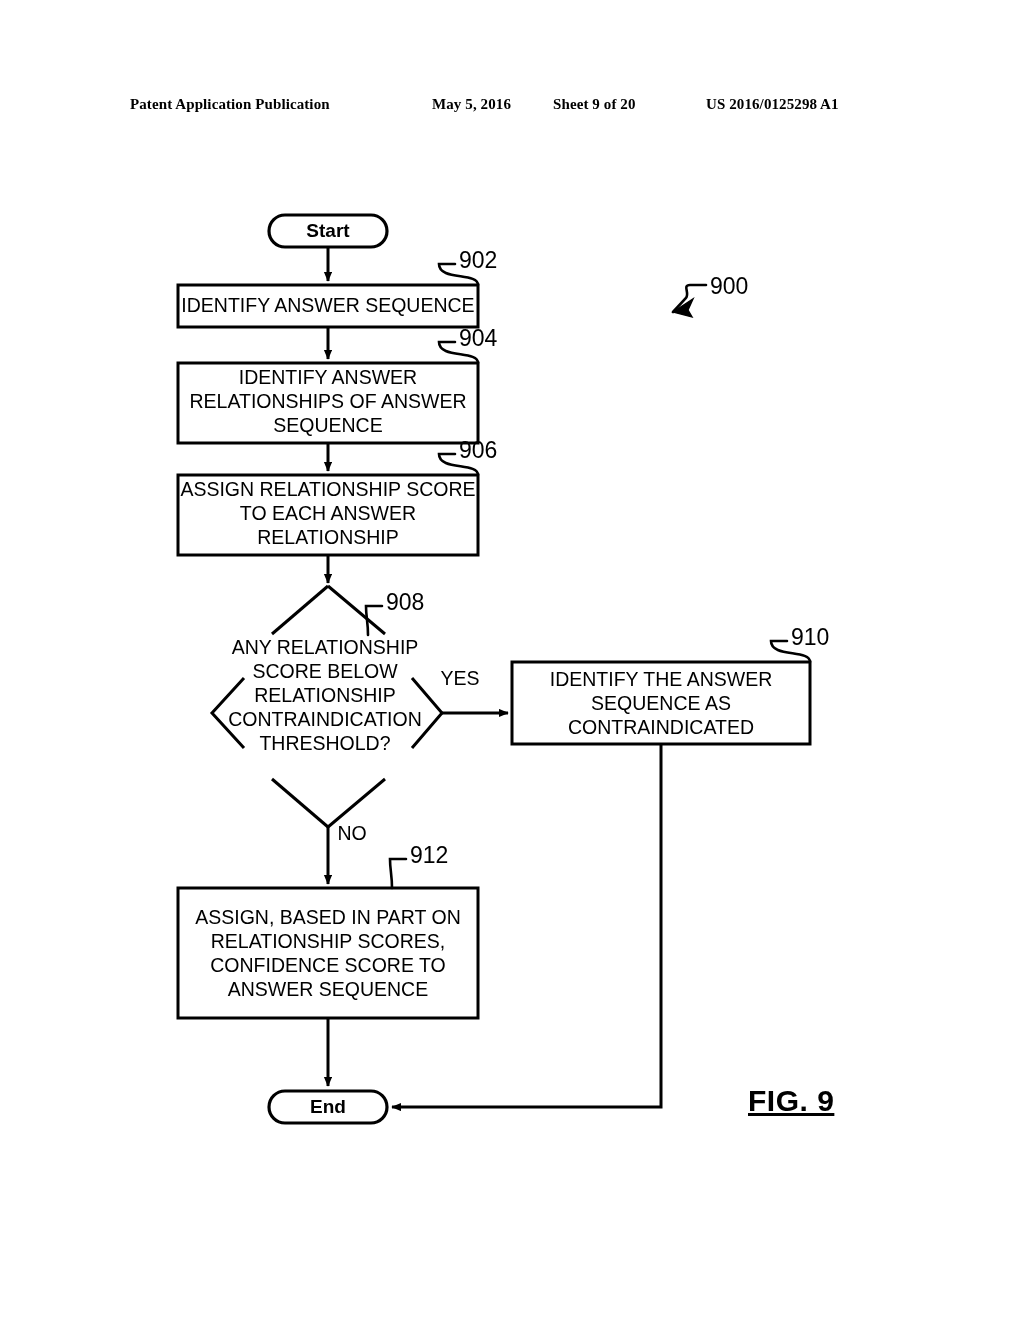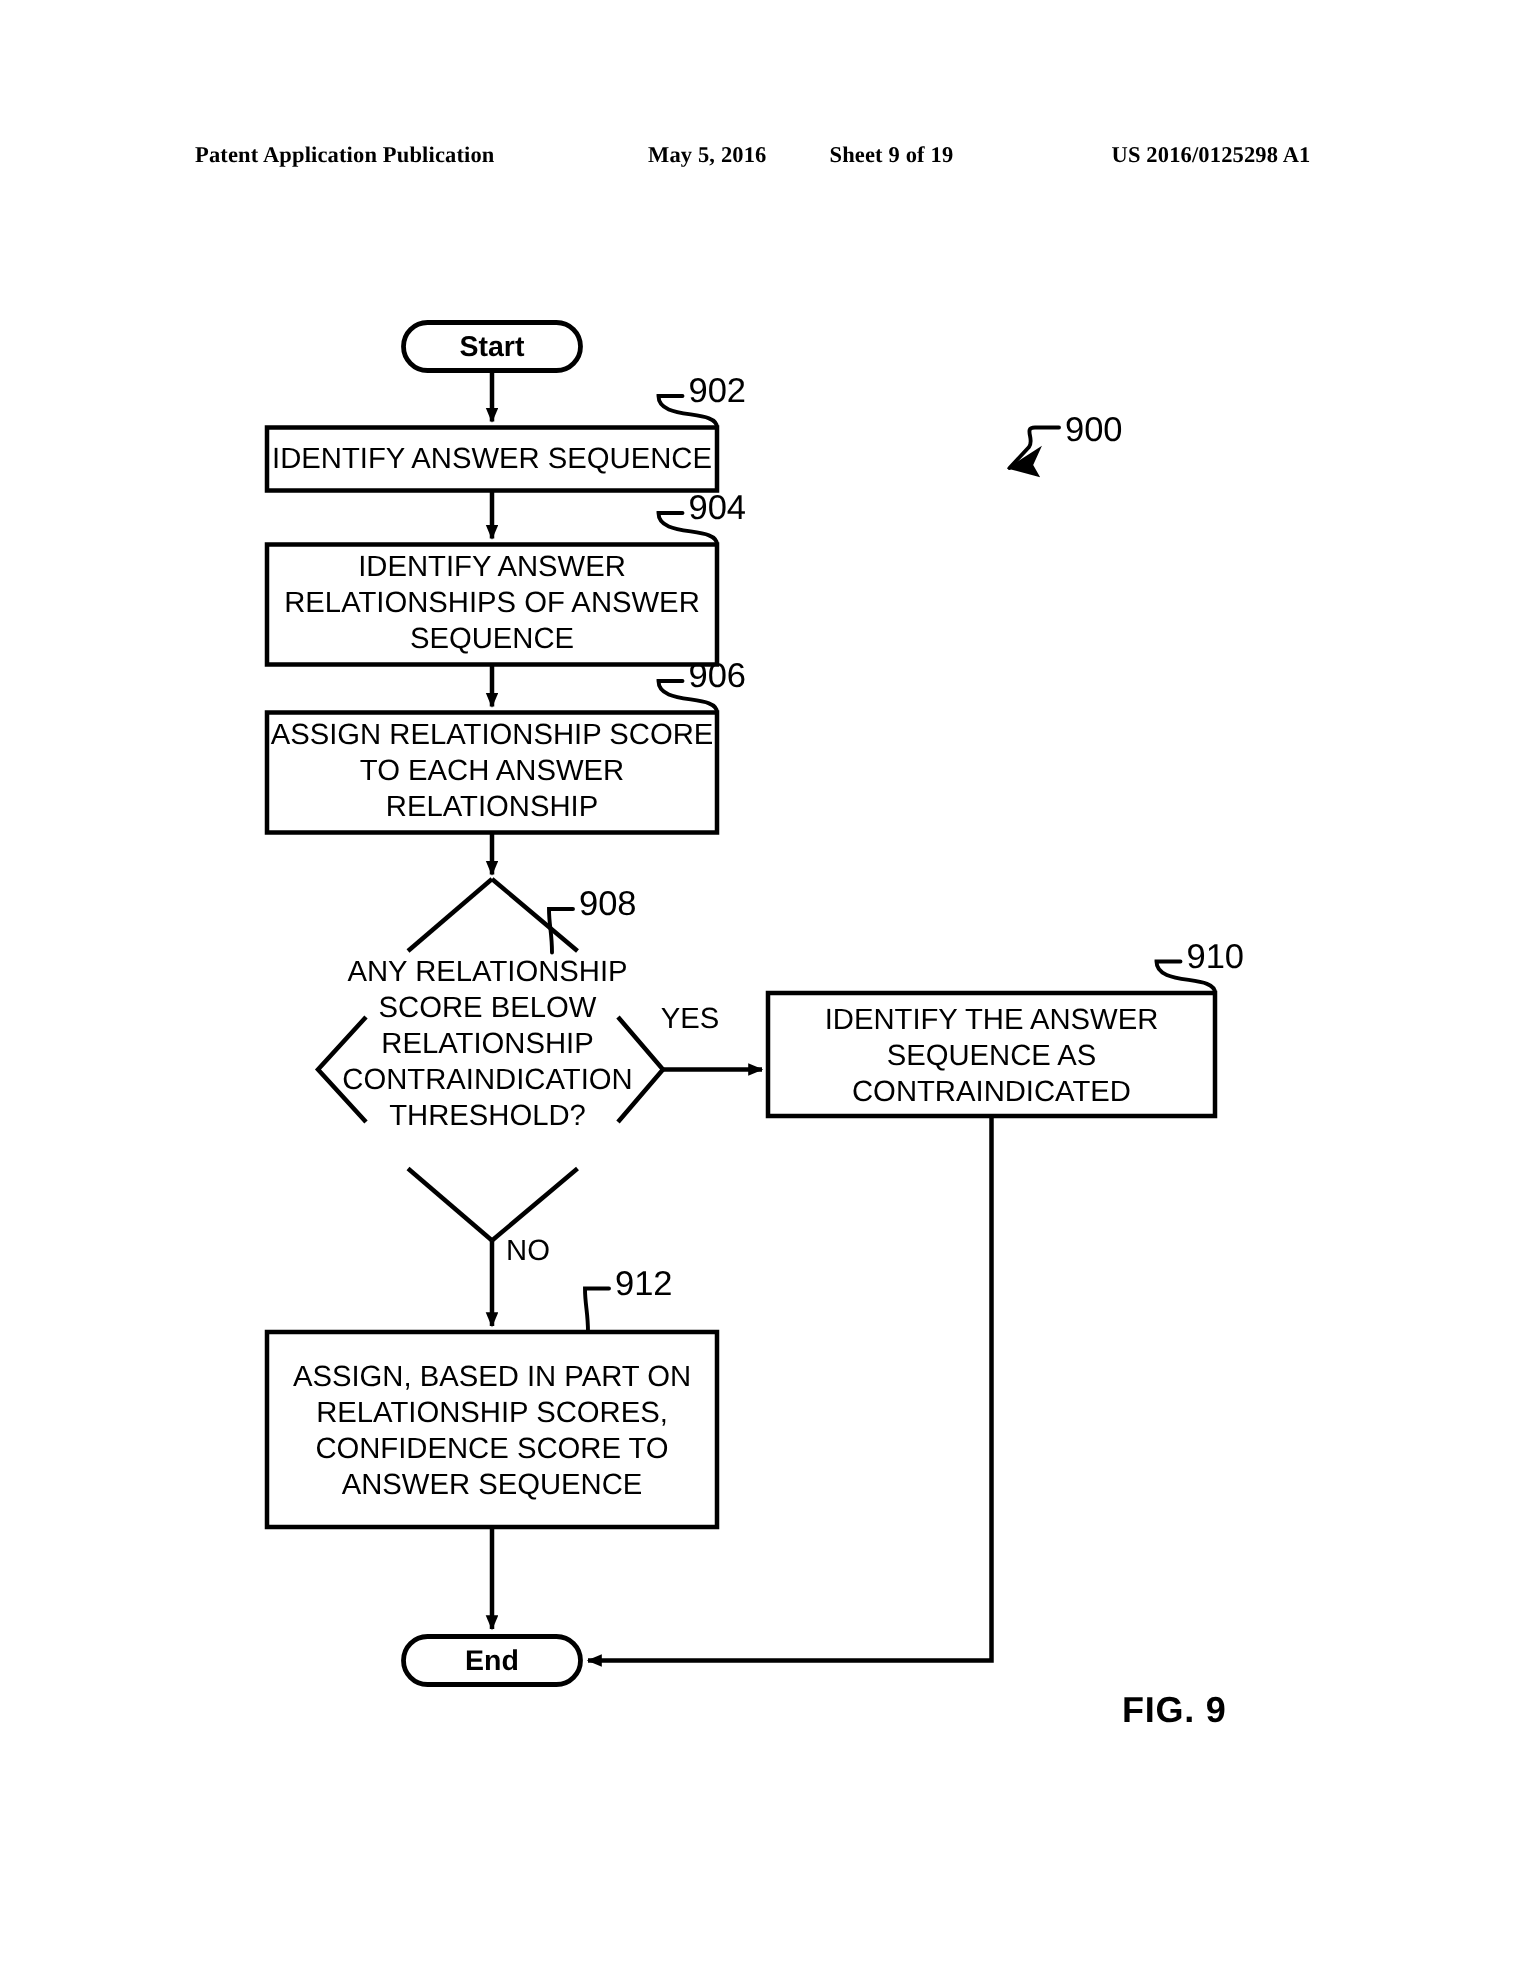--- a/index.html
+++ b/index.html
@@ -28,31 +28,32 @@
     align-items: baseline;
     font-family: "Liberation Serif", serif;
     font-weight: bold;
     font-size: 15px;
     letter-spacing: 0.1px;
     white-space: nowrap;
   }
   #page-header .hdr-pub   { position: absolute; left: 130px; }
   #page-header .hdr-date  { position: absolute; left: 432px; text-align: center; }
   #page-header .hdr-sheet { position: absolute; left: 553px; }
-  #page-header .hdr-num   { position: absolute; left: 706px; margin-left: 35px; }
+  #page-header .hdr-num   { position: absolute; left: 706px; }
 
   
   #fig-label {
     position: absolute;
     left: 748px;
-    top: 1127px;
+    top: 1084px;
     font-family: "Liberation Sans", sans-serif;
     font-weight: bold;
-    font-size: 24px;
+    font-size: 30px;
     letter-spacing: 0.5px;
+    text-decoration: underline;
   }
 
   
   #flowchart {
     position: absolute;
     left: 0;
     top: 0;
     width: 1024px;
     height: 1320px;
   }
@@ -113,21 +114,21 @@
     text-anchor: start;
     dominant-baseline: middle;
   }
 </style>
 </head>
 <body>
 
 <div id="page-header">
   <span class="hdr-pub">Patent Application Publication</span>
   <span class="hdr-date">May 5, 2016</span>
-  <span class="hdr-sheet">Sheet 9 of 19</span>
+  <span class="hdr-sheet">Sheet 9 of 20</span>
   <span class="hdr-num">US 2016/0125298 A1</span>
 </div>
 
 <svg id="flowchart" viewBox="0 0 1024 1320">
 
   <defs>
     <marker id="arrowhead" markerWidth="11" markerHeight="11" refX="9.2" refY="4.2" orient="auto" markerUnits="userSpaceOnUse">
       <path d="M0,0 L10,4.2 L0,8.4 z" fill="#000000"></path>
     </marker>
     <marker id="arrowhead-thin" markerWidth="13" markerHeight="13" refX="10.5" refY="4.6" orient="auto" markerUnits="userSpaceOnUse">

